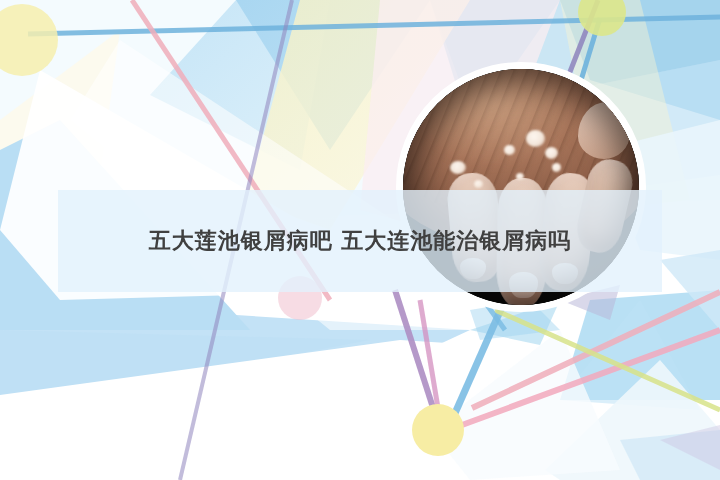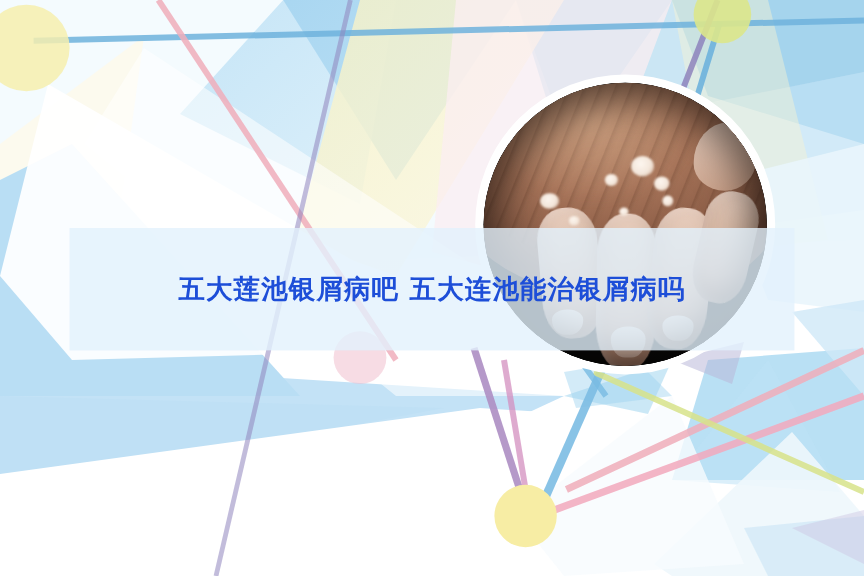--- a/index.html
+++ b/index.html
@@ -150,21 +150,21 @@
     width: 604px;
     height: 102px;
     background: rgba(226,241,252,0.80);
     display: flex;
     align-items: center;
     justify-content: center;
   }
   #headline-text {
     font-size: 22px;
     font-weight: bold;
-    color: #1d4ed8;
+    color: #404040;
     letter-spacing: 1px;
     white-space: nowrap;
     font-family: "DejaVu Sans", "Liberation Sans", sans-serif;
     text-align: center;
   }
 </style>
 </head>
 <body>
 
 <div id="stage">

